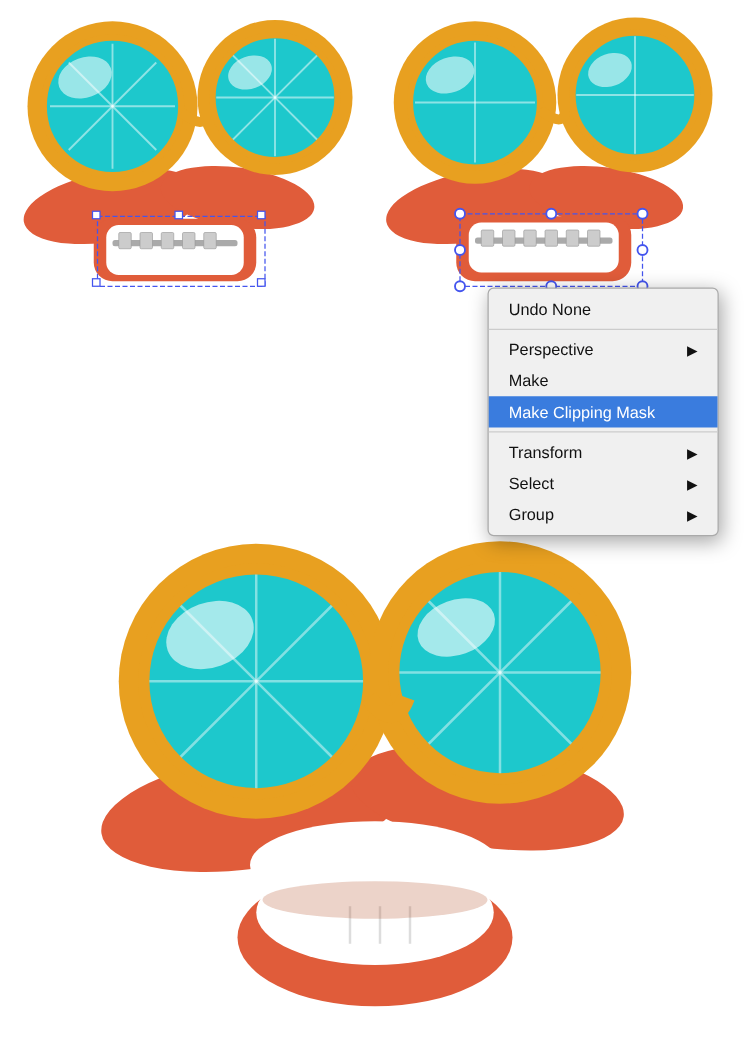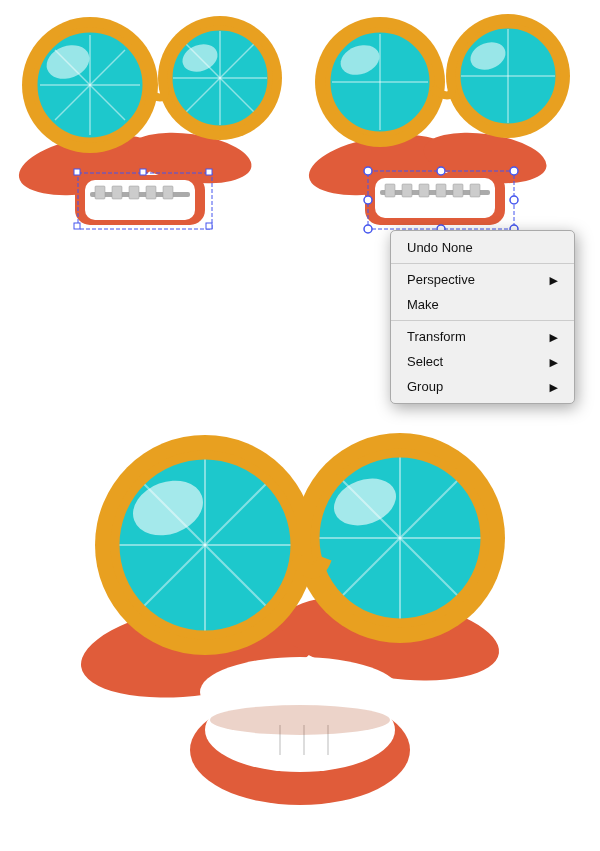--- a/index.html
+++ b/index.html
@@ -226,20 +226,23 @@
       <span>Undo None</span>
     </div>
     <div class="menu-separator"></div>
     <div class="menu-item">
       <span>Perspective</span>
       <span class="arrow">▶</span>
     </div>
     <div class="menu-item">
       <span>Make</span>
     </div>
+    <div class="menu-item highlighted">
+      <span>Make Clipping Mask</span>
+    </div>
     <div class="menu-separator"></div>
     <div class="menu-item">
       <span>Transform</span>
       <span class="arrow">▶</span>
     </div>
     <div class="menu-item">
       <span>Select</span>
       <span class="arrow">▶</span>
     </div>
     <div class="menu-item">

